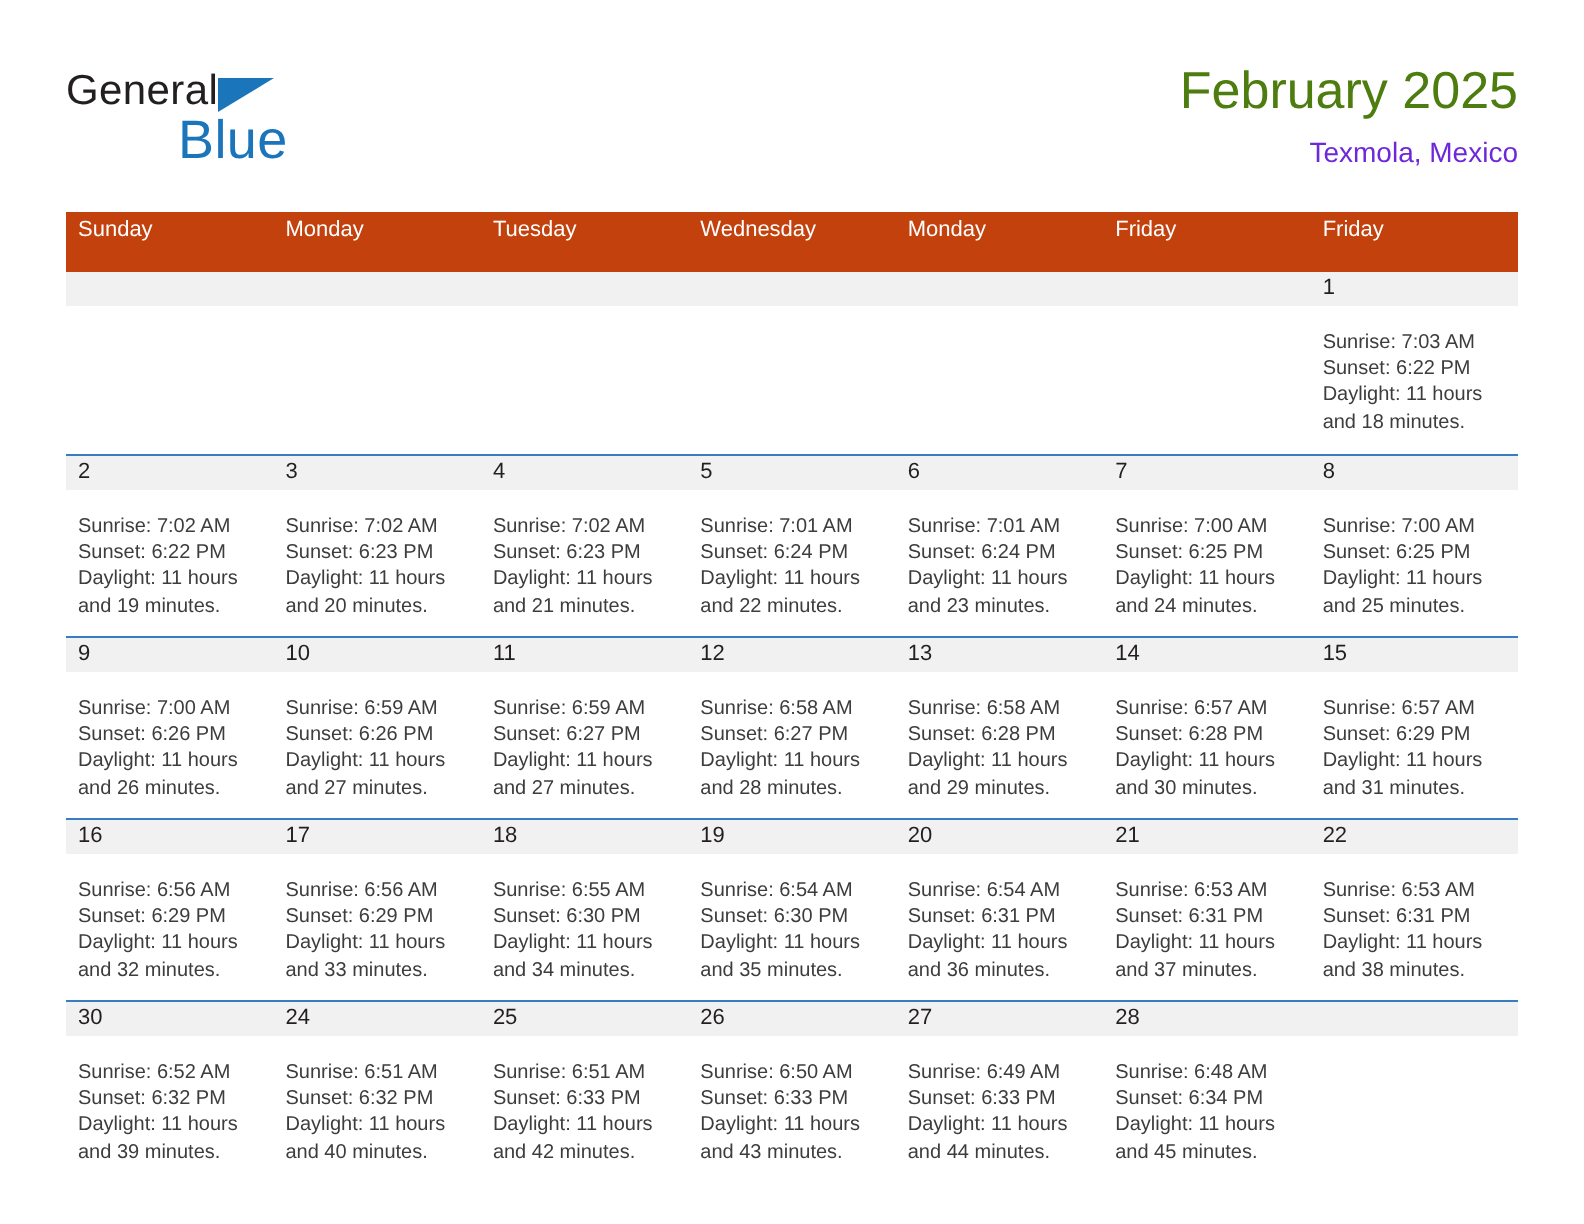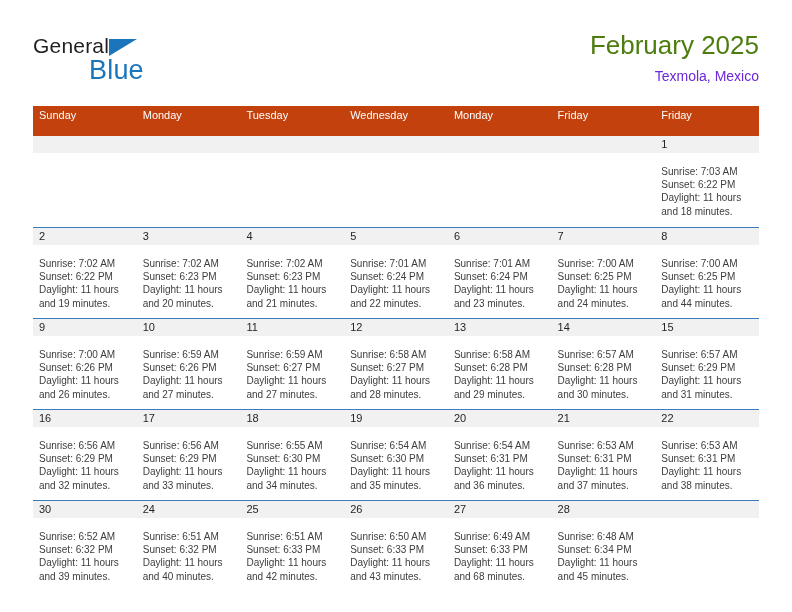--- a/index.html
+++ b/index.html
@@ -300,21 +300,21 @@
             </div>
           </div>
           <div class="day-cell">
             <div class="day-num-band">
               <span class="day-num">8</span>
             </div>
             <div class="day-body">
               <div class="day-line">Sunrise: 7:00 AM</div>
               <div class="day-line">Sunset: 6:25 PM</div>
               <div class="day-line">Daylight: 11 hours</div>
-              <div class="day-line">and 44 minutes.</div>
+              <div class="day-line">and 25 minutes.</div>
             </div>
           </div>
         </div>
         <div class="week-row">
           <div class="day-cell">
             <div class="day-num-band">
               <span class="day-num">9</span>
             </div>
             <div class="day-body">
               <div class="day-line">Sunrise: 7:00 AM</div>
@@ -515,21 +515,21 @@
             </div>
           </div>
           <div class="day-cell">
             <div class="day-num-band">
               <span class="day-num">27</span>
             </div>
             <div class="day-body">
               <div class="day-line">Sunrise: 6:49 AM</div>
               <div class="day-line">Sunset: 6:33 PM</div>
               <div class="day-line">Daylight: 11 hours</div>
-              <div class="day-line">and 68 minutes.</div>
+              <div class="day-line">and 44 minutes.</div>
             </div>
           </div>
           <div class="day-cell">
             <div class="day-num-band">
               <span class="day-num">28</span>
             </div>
             <div class="day-body">
               <div class="day-line">Sunrise: 6:48 AM</div>
               <div class="day-line">Sunset: 6:34 PM</div>
               <div class="day-line">Daylight: 11 hours</div>

